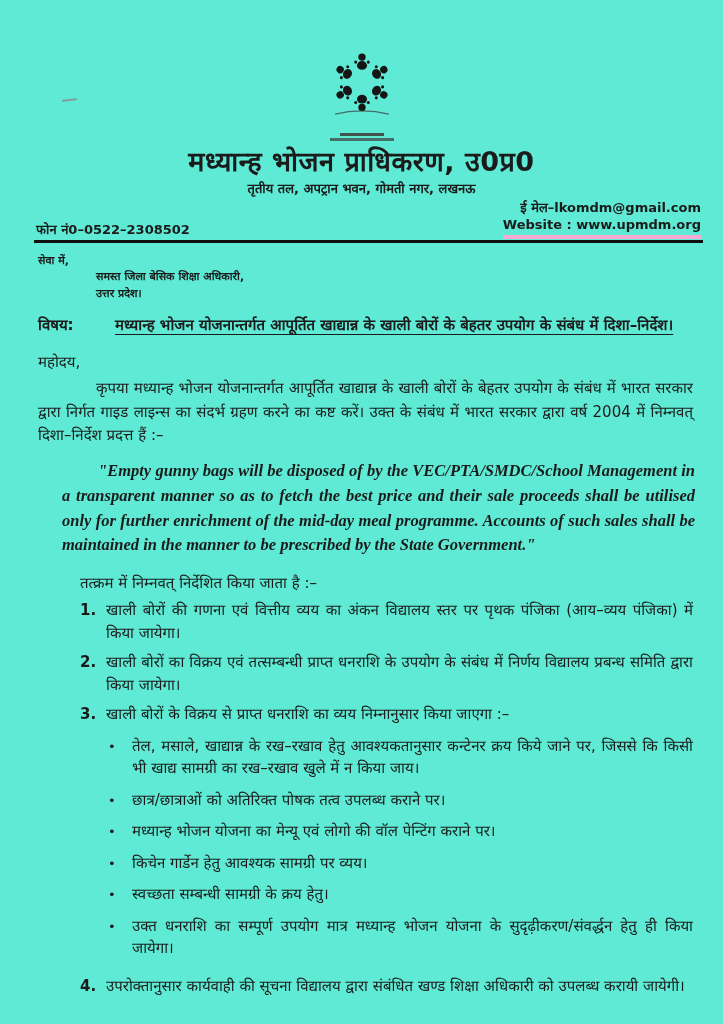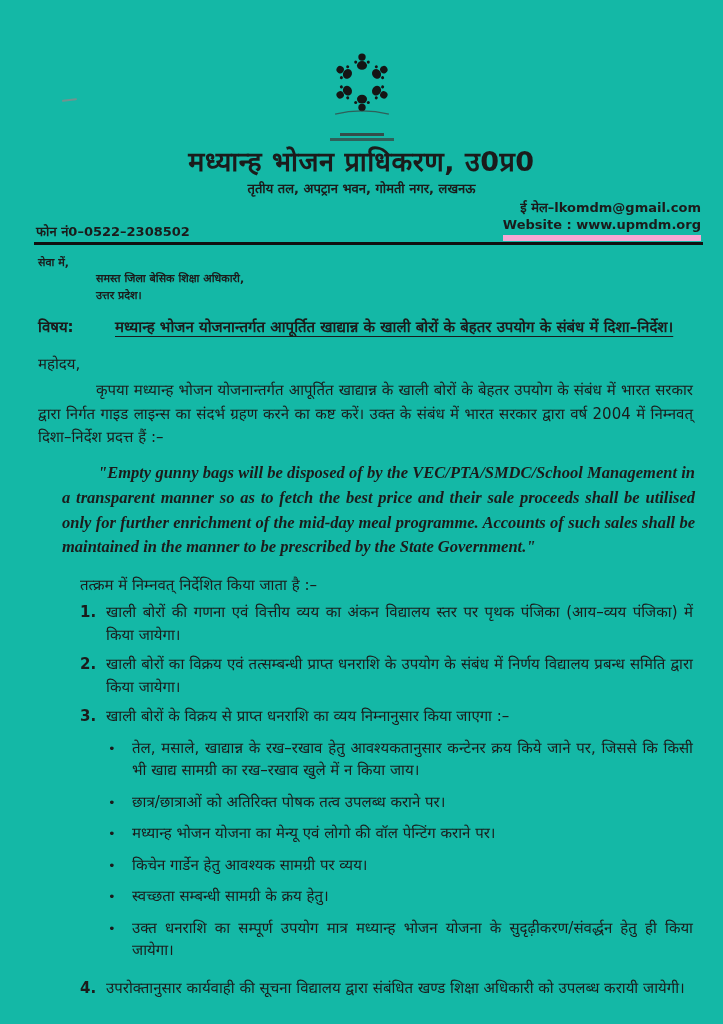--- a/index.html
+++ b/index.html
@@ -1,31 +1,31 @@
 <!DOCTYPE html>
 <html><head>
 <meta charset="utf-8">
 <style>
   html,body{margin:0;padding:0;background:#e9e9e9;}
   .page{
-    width:723px;height:1024px;background:#14b8a6;position:relative;overflow:hidden;
+    width:723px;height:1024px;background:#5eead4;position:relative;overflow:hidden;
     font-family:"DejaVu Sans","Liberation Sans",sans-serif;color:#1b1b1b;
     margin:0 auto;box-sizing:border-box;
   }
   .stray-mark{position:absolute;left:62px;top:99px;width:15px;height:2px;background:#8a8a8a;transform:rotate(-7deg);border-radius:1px;opacity:.8;}
   .letterhead{text-align:center;padding-top:50px;line-height:1.1;}
   .logo-wrap{display:inline-block;}
   .logo-smudge1{width:44px;height:3px;background:#3a3a3a;margin:1px auto 0;opacity:.85;}
   .logo-smudge2{width:64px;height:3px;background:#3a3a3a;margin:2px auto 0;opacity:.7;}
   .org-name{font-size:27px;font-weight:bold;letter-spacing:.5px;margin-top:6px;}
   .org-addr{font-size:13px;font-weight:bold;margin-top:6px;}
   .contact-row{display:flex;justify-content:space-between;align-items:flex-end;padding:0 22px 0 36px;margin-top:2px;}
   .phone{font-size:13px;font-weight:bold;padding-bottom:1px;}
   .right-contact{text-align:right;font-size:13px;font-weight:bold;line-height:1.35;}
-  .website{border-bottom:6px solid #f9a8d4;display:inline-block;padding-bottom:1px;}
+  .website{border-bottom:4px solid #f9a8d4;display:inline-block;padding-bottom:1px;}
   .rule{border-top:3px solid #101010;margin:1px 20px 0 34px;}
   .ref-row{display:flex;justify-content:space-between;align-items:flex-start;padding:5px 30px 0 38px;font-size:15px;font-weight:bold;}
   .handwritten{font-family:"DejaVu Sans",sans-serif;font-style:italic;font-size:21px;letter-spacing:3px;font-weight:bold;position:relative;top:-2px;}
   .ref-left,.ref-right{white-space:nowrap;}
   .ref-right .handwritten{margin:0 6px;}
   .to-block{padding:10px 0 0 38px;font-size:11px;line-height:1.5;font-weight:bold;}
   .to-lines{padding-left:58px;}
   .subject-row{display:flex;padding:12px 30px 0 38px;font-size:15px;font-weight:bold;line-height:1.55;gap:25px;}
   .subject-label{flex:0 0 52px;}
   .subject-text{text-decoration:underline;text-underline-offset:4px;text-align:justify;}

